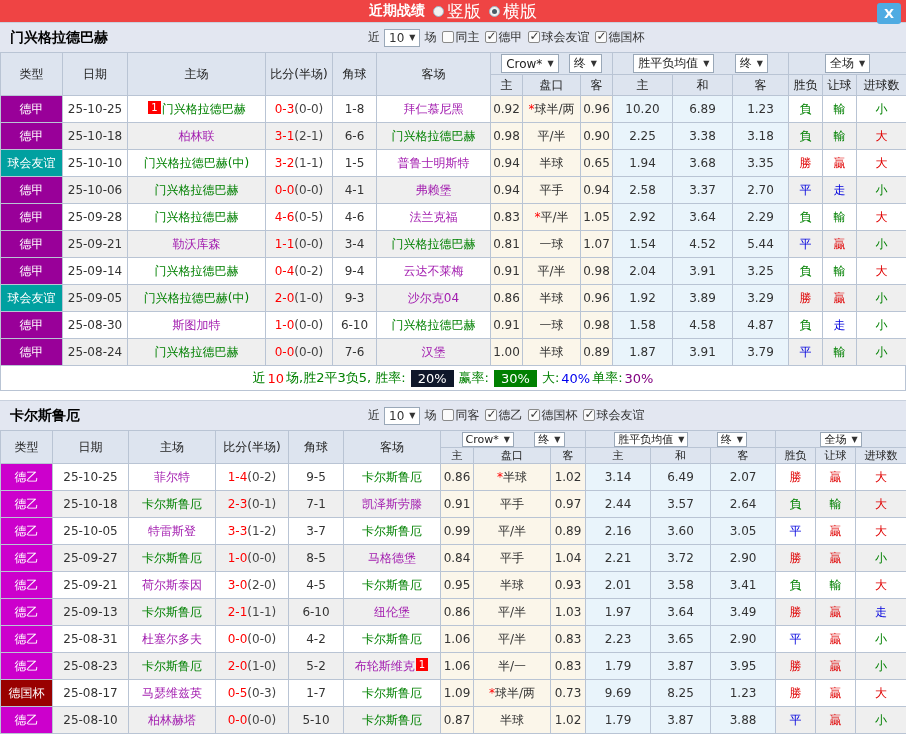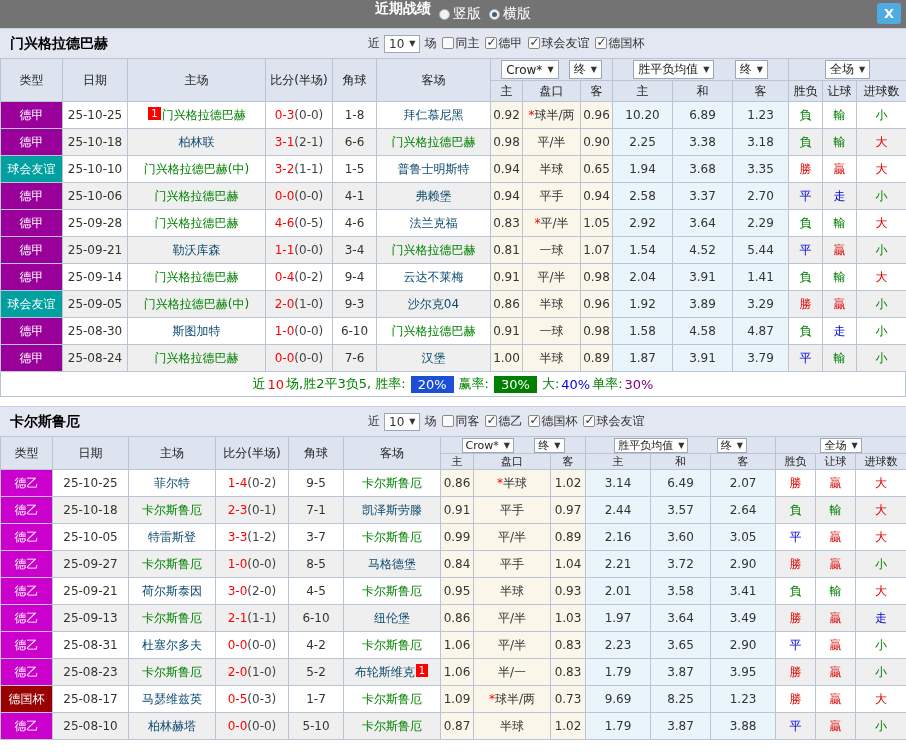--- a/index.html
+++ b/index.html
@@ -1,26 +1,26 @@
 <!DOCTYPE html>
 <html><head>
 <meta charset="utf-8">
 <style>
   *{box-sizing:border-box;margin:0;padding:0}
   html,body{width:906px;background:#fff}
   body{font-family:"DejaVu Sans",sans-serif;font-size:12px;color:#333}
   .app{width:906px;overflow:hidden}
 
   
-  .titlebar{height:28px;background:#737373;position:relative;display:flex;justify-content:center;color:#fff}
+  .titlebar{height:22px;background:#ef4444;position:relative;display:flex;align-items:center;justify-content:center;color:#fff}
   .titlebar .title{font-weight:bold;font-size:14px}
   .radio-wrap{display:inline-flex;align-items:center;margin-left:8px;cursor:pointer}
   .radio{width:11px;height:11px;border-radius:50%;background:#f2f2f2;border:1px solid #9db6c6;display:inline-block;position:relative;margin-right:3px}
   .radio.sel::after{content:'';position:absolute;left:2px;top:2px;right:2px;bottom:2px;border-radius:50%;background:#4a5a66}
-  .radio-label{color:#fff;font-size:14px}
+  .radio-label{color:#fff;font-size:17px}
   .close-btn{position:absolute;right:5px;top:3px;width:24px;height:21px;background:#4fabe2;color:#fff;font-weight:bold;font-size:13px;text-align:center;line-height:21px;border-radius:3px;cursor:pointer}
 
   
   .section-head{height:30px;background:#e3e7f1;display:flex;align-items:center;border-top:1px solid #c9d1de}
   .team-name{font-weight:bold;font-size:14px;color:#000;padding-left:10px;width:368px;flex:0 0 auto}
   .filters{display:flex;align-items:center}
   .dd{display:inline-flex;align-items:center;border:1px solid #9aa8b8;background:#fff;padding:0 4px;height:19px;gap:5px;cursor:pointer;white-space:nowrap}
   .dd .arr{font-size:8px;color:#333}
   .filters .dd{margin:0 4px;height:18px}
   .cbwrap{display:inline-flex;align-items:center;cursor:pointer;margin-left:6px}
@@ -37,21 +37,21 @@
   .t2 thead .hr2 th{height:15px;font-size:11px}
   .t2 thead .dd{height:15px;font-size:11px;padding:0 3px}
   .t1 tbody td{height:27px}
   .t2 tbody td{height:27px}
   .ddwrap{display:flex;justify-content:space-evenly;align-items:center}
   td.plain{background:#fff}
   tr.alt td.plain{background:#efefef}
   td.cream{background:#fbf6ea}
   td.blue{background:#e9f4fb}
   td.league{color:#fff}
-  .team{cursor:pointer;color:#0c4a6e}
+  .team{cursor:pointer;color:#a21caf}
   .team.green{color:#008000}
   .sc-m{color:#ff0000}
   .sc-h{color:#444}
   .star{color:#ff0000}
   .nbadge{display:inline-block;background:#ff0000;color:#fff;font-size:10px;line-height:13px;padding:0 3px;vertical-align:2px;margin:0 1px}
 
   
   .summary{height:25px;display:flex;align-items:center;justify-content:center;border:1px solid #b9c4d4;border-top:none;font-size:13px;background:#fff}
   .summary span{margin:0 1px}
   .sbadge{padding:1px 7px;margin:0 4px !important}
@@ -280,21 +280,21 @@
             <td class="plain">25-09-14</td>
             <td class="plain"><span class="team green">门兴格拉德巴赫</span></td>
             <td class="plain"><span class="sc-m">0-4</span><span class="sc-h">(0-2)</span></td>
             <td class="plain">9-4</td>
             <td class="plain"><span class="team">云达不莱梅</span></td>
             <td class="cream">0.91</td>
             <td class="cream">平/半</td>
             <td class="cream">0.98</td>
             <td class="blue">2.04</td>
             <td class="blue">3.91</td>
-            <td class="blue">1.41</td>
+            <td class="blue">3.25</td>
             <td class="plain" style="color: rgb(0, 128, 0);">負</td>
             <td class="plain" style="color: rgb(0, 128, 0);">輸</td>
             <td class="plain" style="color: rgb(224, 0, 0);">大</td>
           </tr>
           <tr class="alt">
             <td class="league" style="background: rgb(0, 160, 160);">球会友谊</td>
             <td class="plain">25-09-05</td>
             <td class="plain"><span class="team green">门兴格拉德巴赫(中)</span></td>
             <td class="plain"><span class="sc-m">2-0</span><span class="sc-h">(1-0)</span></td>
             <td class="plain">9-3</td>
@@ -342,21 +342,21 @@
             <td class="plain" style="color: rgb(0, 0, 221);">平</td>
             <td class="plain" style="color: rgb(0, 128, 0);">輸</td>
             <td class="plain" style="color: rgb(0, 128, 0);">小</td>
           </tr>
         </tbody>
     </table>
     <div class="summary">
         <span style="color: rgb(0, 128, 0);">近</span>
         <span style="color: rgb(255, 0, 0);">10</span>
         <span style="color: rgb(0, 128, 0);">场,胜2平3负5, 胜率:</span>
-        <span class="sbadge" style="background: #1d4ed8; color: rgb(255, 255, 255);">20%</span>
+        <span class="sbadge" style="background: #0f172a; color: rgb(255, 255, 255);">20%</span>
         <span style="color: rgb(0, 128, 0);">赢率:</span>
         <span class="sbadge" style="background: rgb(0, 128, 0); color: rgb(255, 255, 255);">30%</span>
         <span style="color: rgb(0, 128, 0);">大:</span>
         <span style="color: rgb(0, 0, 238);">40%</span>
         <span style="color: rgb(0, 128, 0);"> 单率:</span>
         <span style="color: rgb(128, 0, 128);">30%</span>
       </div>
   </div>
 
   <div class="gap"></div>

